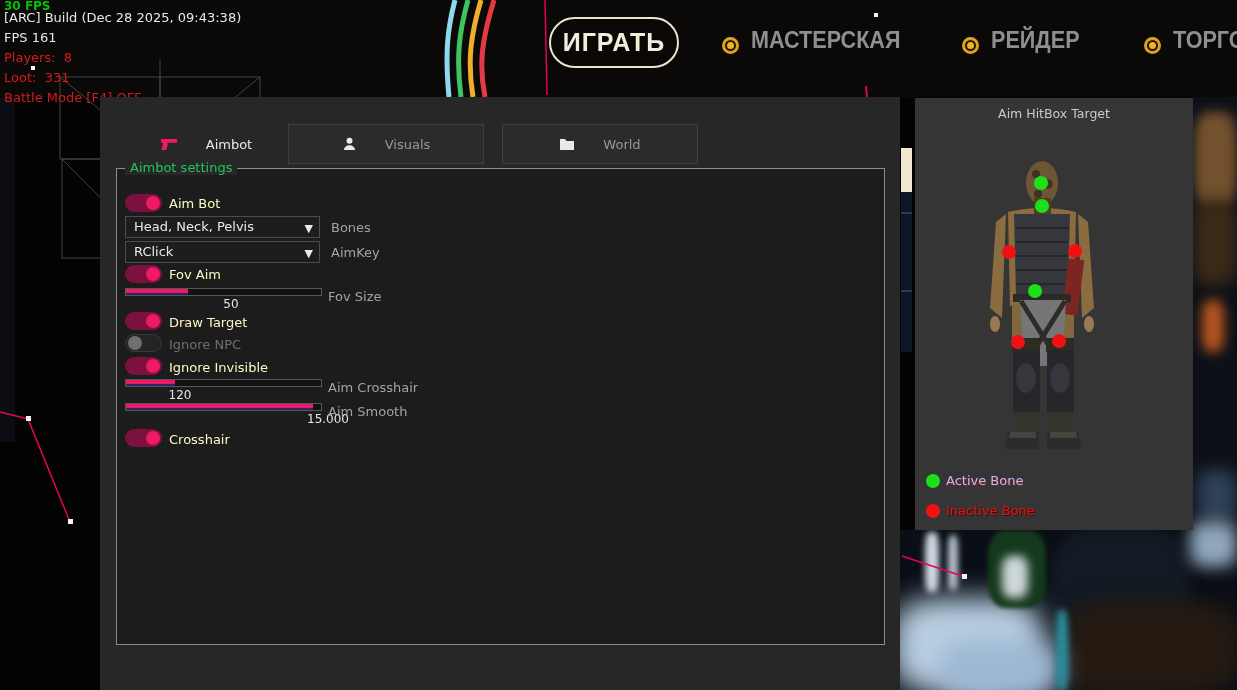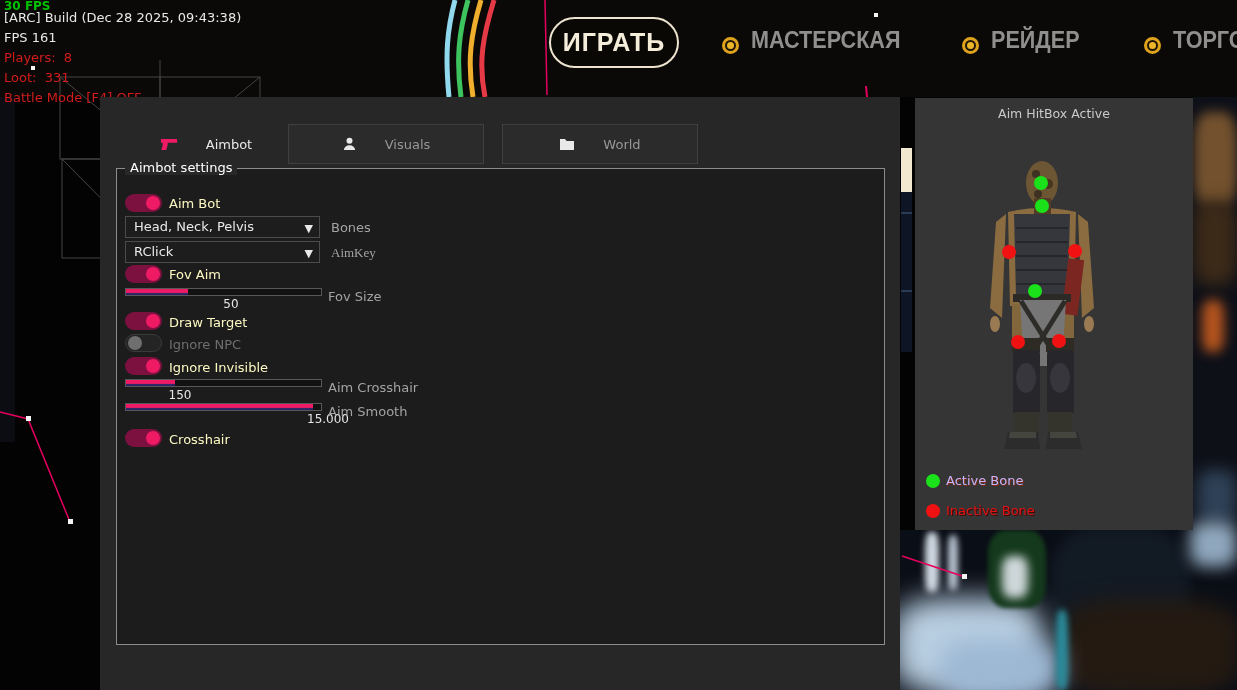--- a/index.html
+++ b/index.html
@@ -37,21 +37,21 @@
   #main-panel{position:absolute;left:100px;top:97px;width:800px;height:593px;background:#272727;}
   .tab{position:absolute;top:27px;height:40px;display:flex;align-items:center;justify-content:center;
        gap:28px;font-size:13px;color:#979797;}
   .tab.boxed{background:#2b2b2b;border:1px solid #3f3f3f;}
   .tab.active{color:#e9e9e9;}
   .tab svg{display:block;}
 
   #group-box{position:absolute;left:16px;top:71px;width:769px;height:477px;
     border:1px solid #8c8c8c;background:#1c1c1c;}
   #group-legend{position:absolute;left:8px;top:-9px;background:#272727;padding:0 5px;
-    color:#ffffff;font-size:13px;}
+    color:#22c55e;font-size:13px;}
 
   .ctl-label{position:absolute;font-size:13px;color:#fef9c3;white-space:nowrap;}
   .ctl-label.disabled{color:#6f6f6f;}
   .side-label{position:absolute;font-size:13px;color:#a3a3a3;white-space:nowrap;}
 
   .toggle{position:absolute;width:37px;height:18px;border-radius:10px;cursor:pointer;}
   .toggle .knob{position:absolute;top:2px;width:14px;height:14px;border-radius:50%;}
   .toggle.on{background:#7c1140;}
   .toggle.on .knob{right:2px;background:#ee1b64;}
   .toggle.off{background:#242424;border:1px solid #3a3a3a;}
@@ -198,21 +198,21 @@
       <div class="select" style="left:8px;top:47px;">
         <span>Head, Neck, Pelvis</span>
         <span class="caret">▼</span>
       </div>
       <div class="side-label" style="left:214px;top:51px;">Bones</div>
 
       <div class="select" style="left:8px;top:72px;">
         <span>RClick</span>
         <span class="caret">▼</span>
       </div>
-      <div class="side-label" style="left:214px;top:76px;font-family:Liberation Serif, serif;">AimKey</div>
+      <div class="side-label" style="left:214px;top:76px;">AimKey</div>
 
       <div class="toggle on" style="left:8px;top:96px;">
           <div class="knob"></div>
         </div>
       <div class="ctl-label" style="left:52px;top:98px;">Fov Aim</div>
 
       <div class="slider" style="left:8px;top:119px;">
         <div class="fill" style="width: 32%;"></div>
       </div>
       <div class="slider-val" style="left:84px;top:128px;">50</div>
@@ -229,38 +229,38 @@
       <div class="ctl-label disabled" style="left:52px;top:168px;">Ignore NPC</div>
 
       <div class="toggle on" style="left:8px;top:188px;">
           <div class="knob"></div>
         </div>
       <div class="ctl-label" style="left:52px;top:191px;">Ignore Invisible</div>
 
       <div class="slider" style="left:8px;top:210px;">
         <div class="fill" style="width: 25%;"></div>
       </div>
-      <div class="slider-val" style="left:33px;top:219px;">150</div>
+      <div class="slider-val" style="left:33px;top:219px;">120</div>
       <div class="side-label" style="left:211px;top:211px;">Aim Crosshair</div>
 
       <div class="slider" style="left:8px;top:234px;">
         <div class="fill" style="width: 96%;"></div>
       </div>
       <div class="slider-val" style="left:181px;top:243px;">15.000</div>
       <div class="side-label" style="left:211px;top:235px;">Aim Smooth</div>
 
       <div class="toggle on" style="left:8px;top:260px;">
           <div class="knob"></div>
         </div>
       <div class="ctl-label" style="left:52px;top:263px;">Crosshair</div>
     </div>
   </div>
 
   <div id="hitbox-panel">
-    <div id="hitbox-title">Aim HitBox Active</div>
+    <div id="hitbox-title">Aim HitBox Target</div>
 
     <svg class="abs" style="left:53px;top:58px;" width="150" height="300" viewBox="0 0 150 300">
 
       <path d="M38,58 L28,66 L22,152 L34,162 Z" fill="#8a6c40"></path>
       <path d="M110,58 L120,66 L126,152 L114,162 Z" fill="#8a6c40"></path>
       <ellipse cx="27" cy="168" rx="5" ry="8" fill="#9a7a52"></ellipse>
       <ellipse cx="121" cy="168" rx="5" ry="8" fill="#9a7a52"></ellipse>
 
       <path d="M40,56 Q74,48 108,56 L106,150 L42,150 Z" fill="#8a6c40"></path>
 

